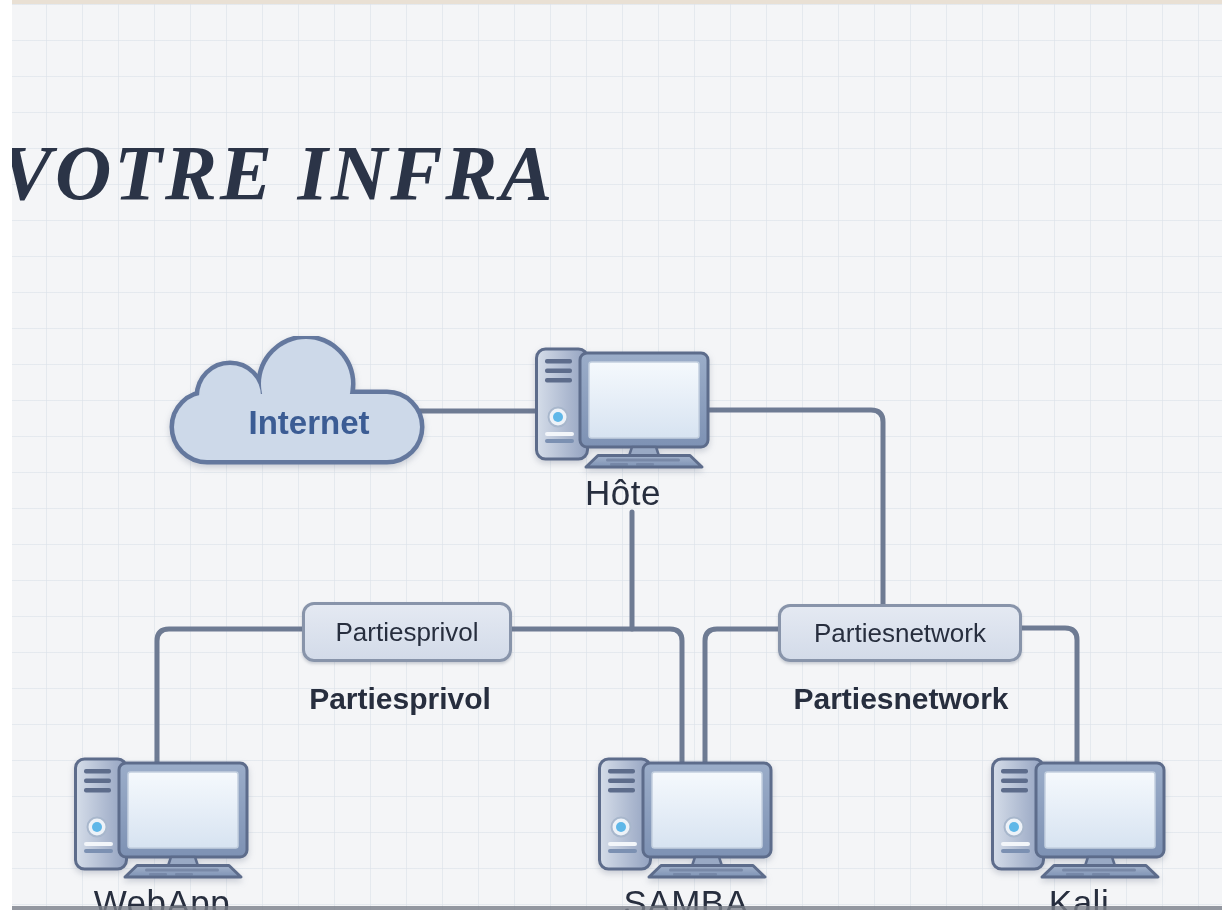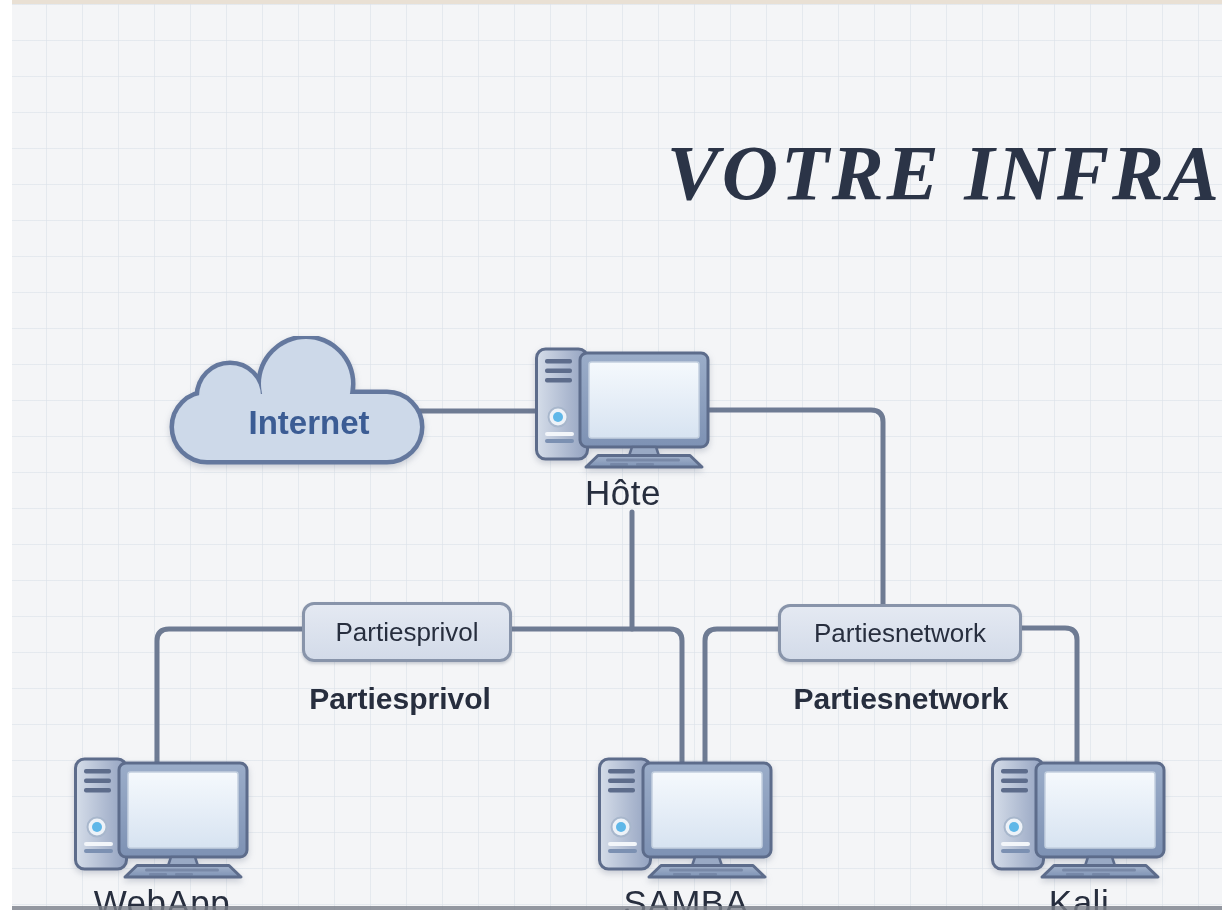--- a/index.html
+++ b/index.html
@@ -9,21 +9,21 @@
     background-image:
       linear-gradient(to right, rgba(221,226,234,.65) 1px, transparent 1px),
       linear-gradient(to bottom, rgba(221,226,234,.65) 1px, transparent 1px);
     background-size:36px 36px; background-position:10px 4px;
     font-family:"Liberation Sans", sans-serif;
   }
   .edges{position:absolute; inset:0; z-index:1;}
   .edge{stroke:var(--edge,#6e7b93); stroke-width:5; fill:none; stroke-linecap:round;}
   .title{
     position:absolute; left:0; right:0; top:128px; z-index:2; margin:0;
-    text-align:right; white-space:nowrap;
+    text-align:left; white-space:nowrap;
     font-family:"Liberation Serif", serif; font-style:italic; font-weight:600;
     font-size:78px; letter-spacing:3px; color:var(--title-text,#2b3447);
   }
   .cloud{position:absolute; left:166px; top:336px; width:262px; height:134px; z-index:3;}
   .cloud svg{position:absolute; inset:0; filter:drop-shadow(0 3px 3px rgba(90,100,125,.28));}
   .cloud-fill{fill:var(--cloud-fill,#cdd9e9);}
   .cloud-stroke{stroke:var(--cloud-border,#64789e);}
   .cloud-label{
     position:absolute; left:12px; width:100%; top:68px; text-align:center;
     font-size:33px; font-weight:600; color:var(--cloud-text,#3b5c94);

